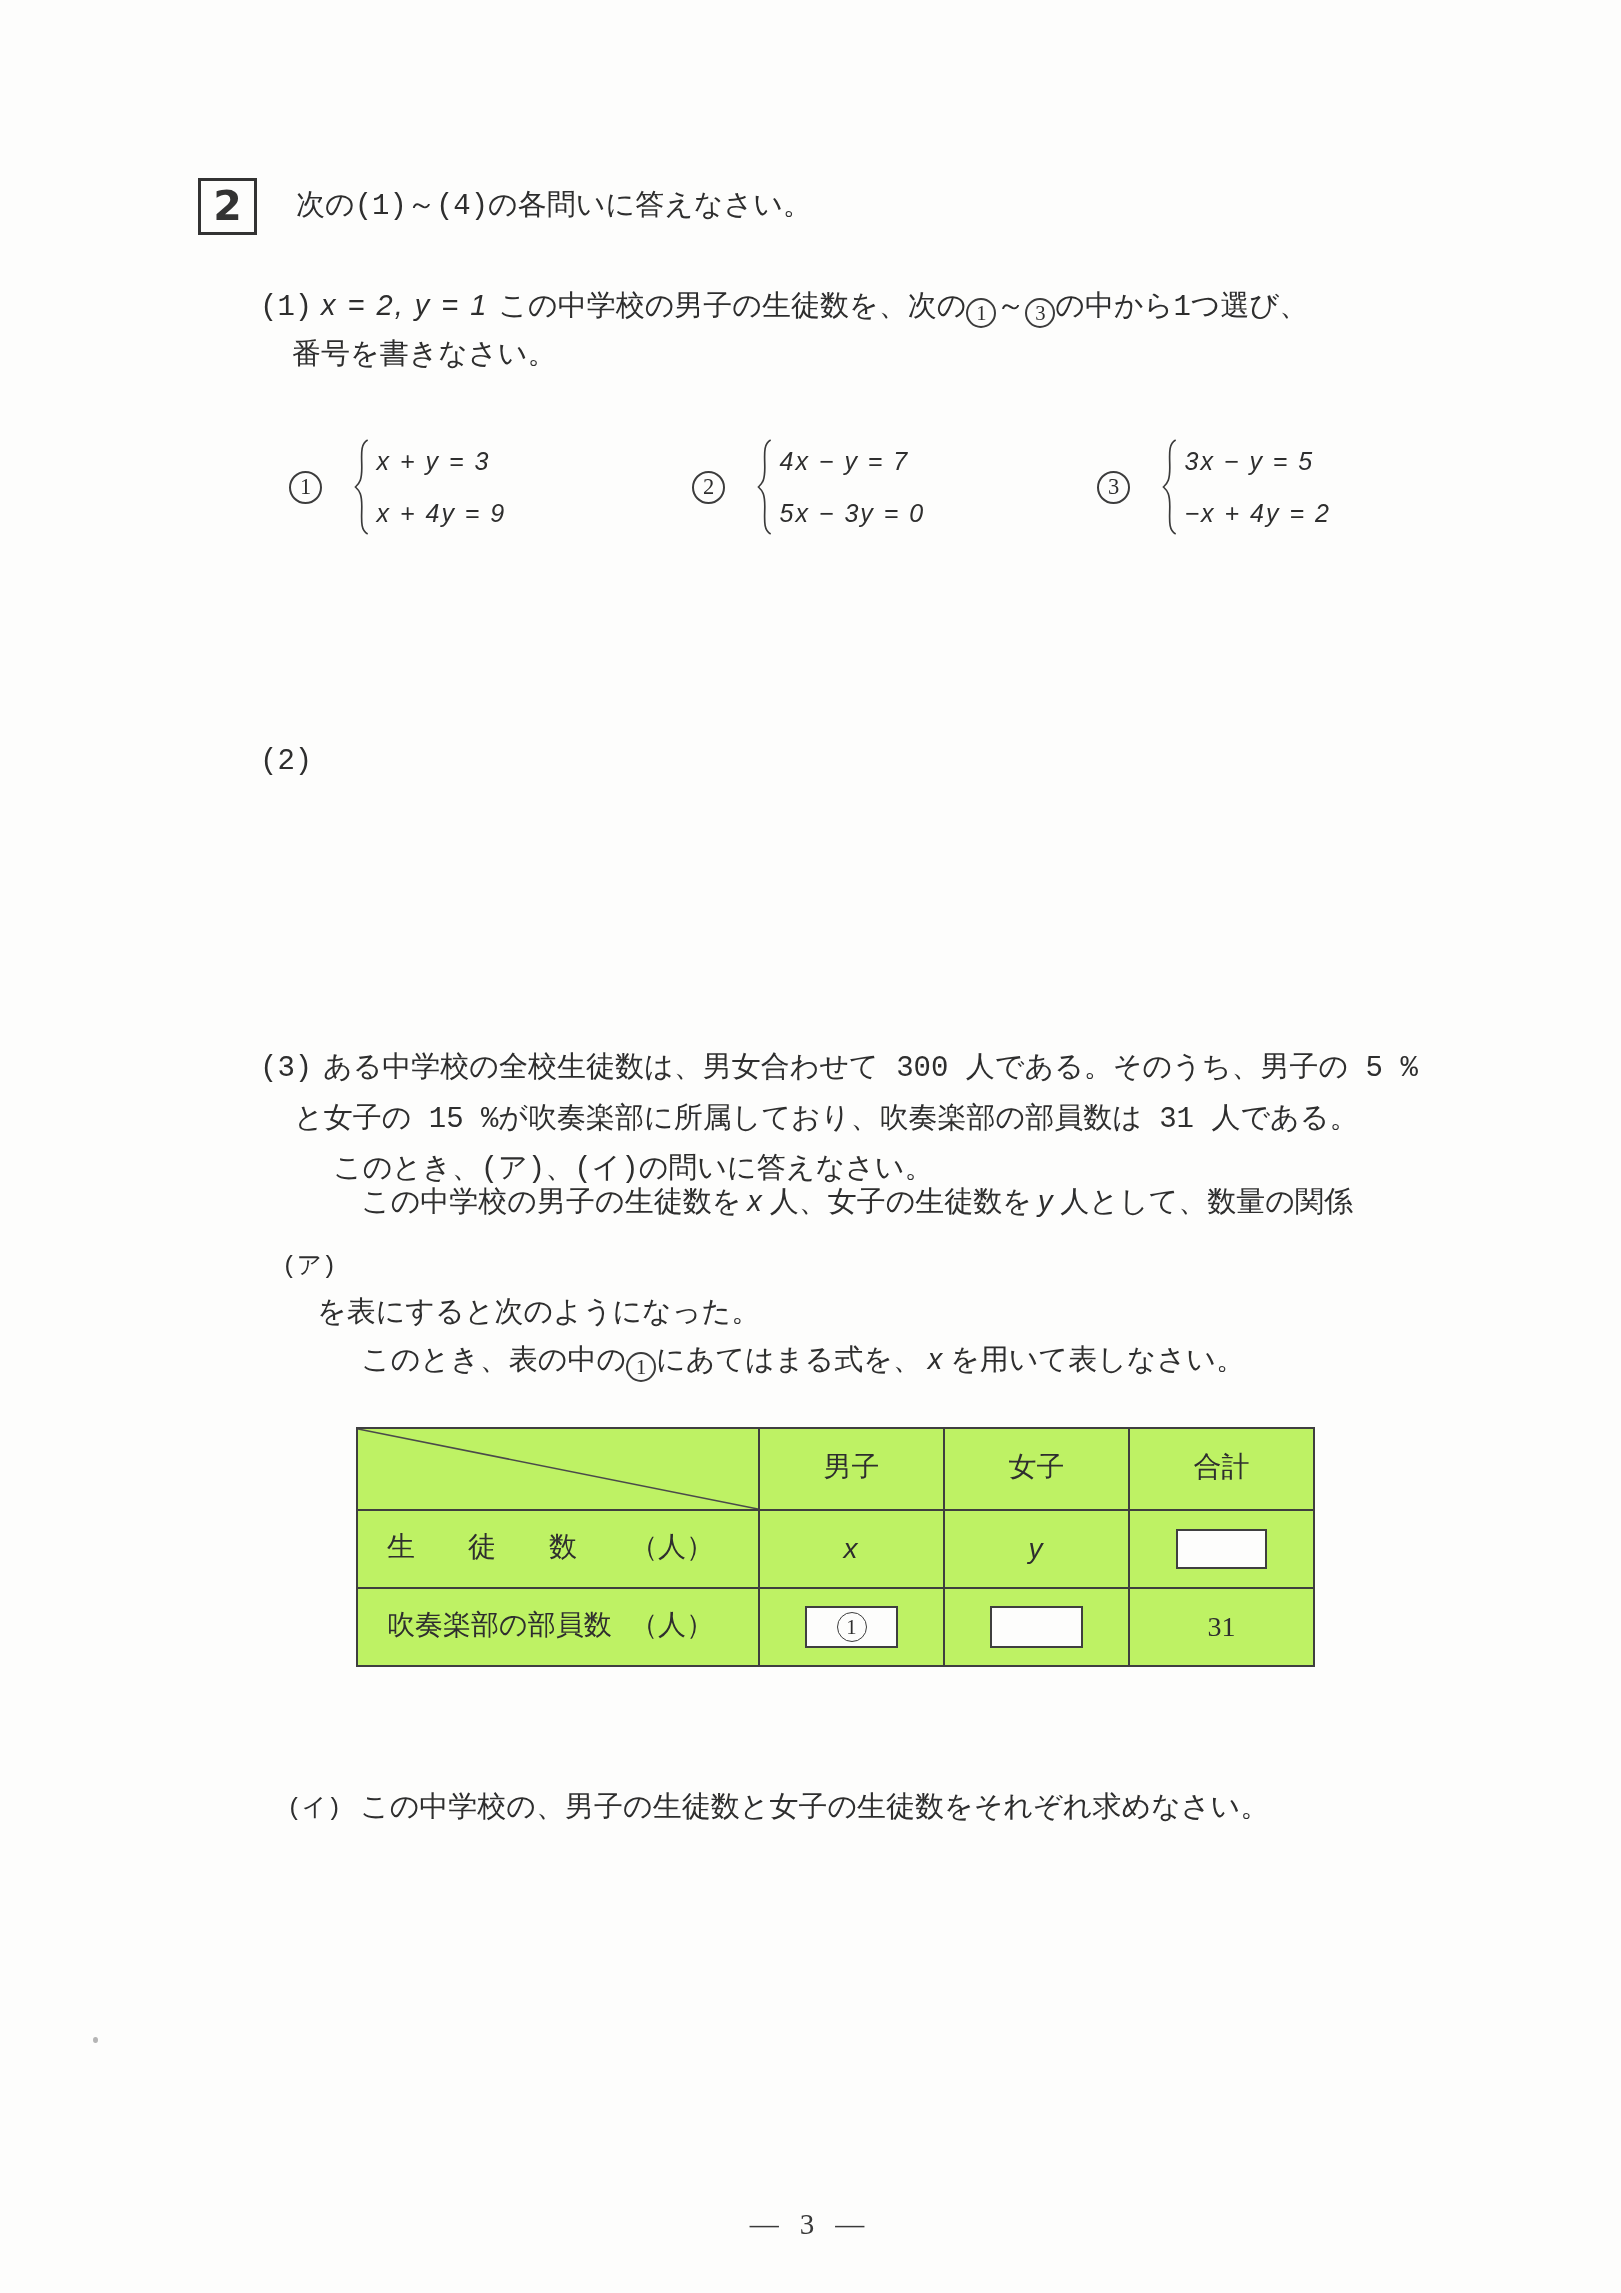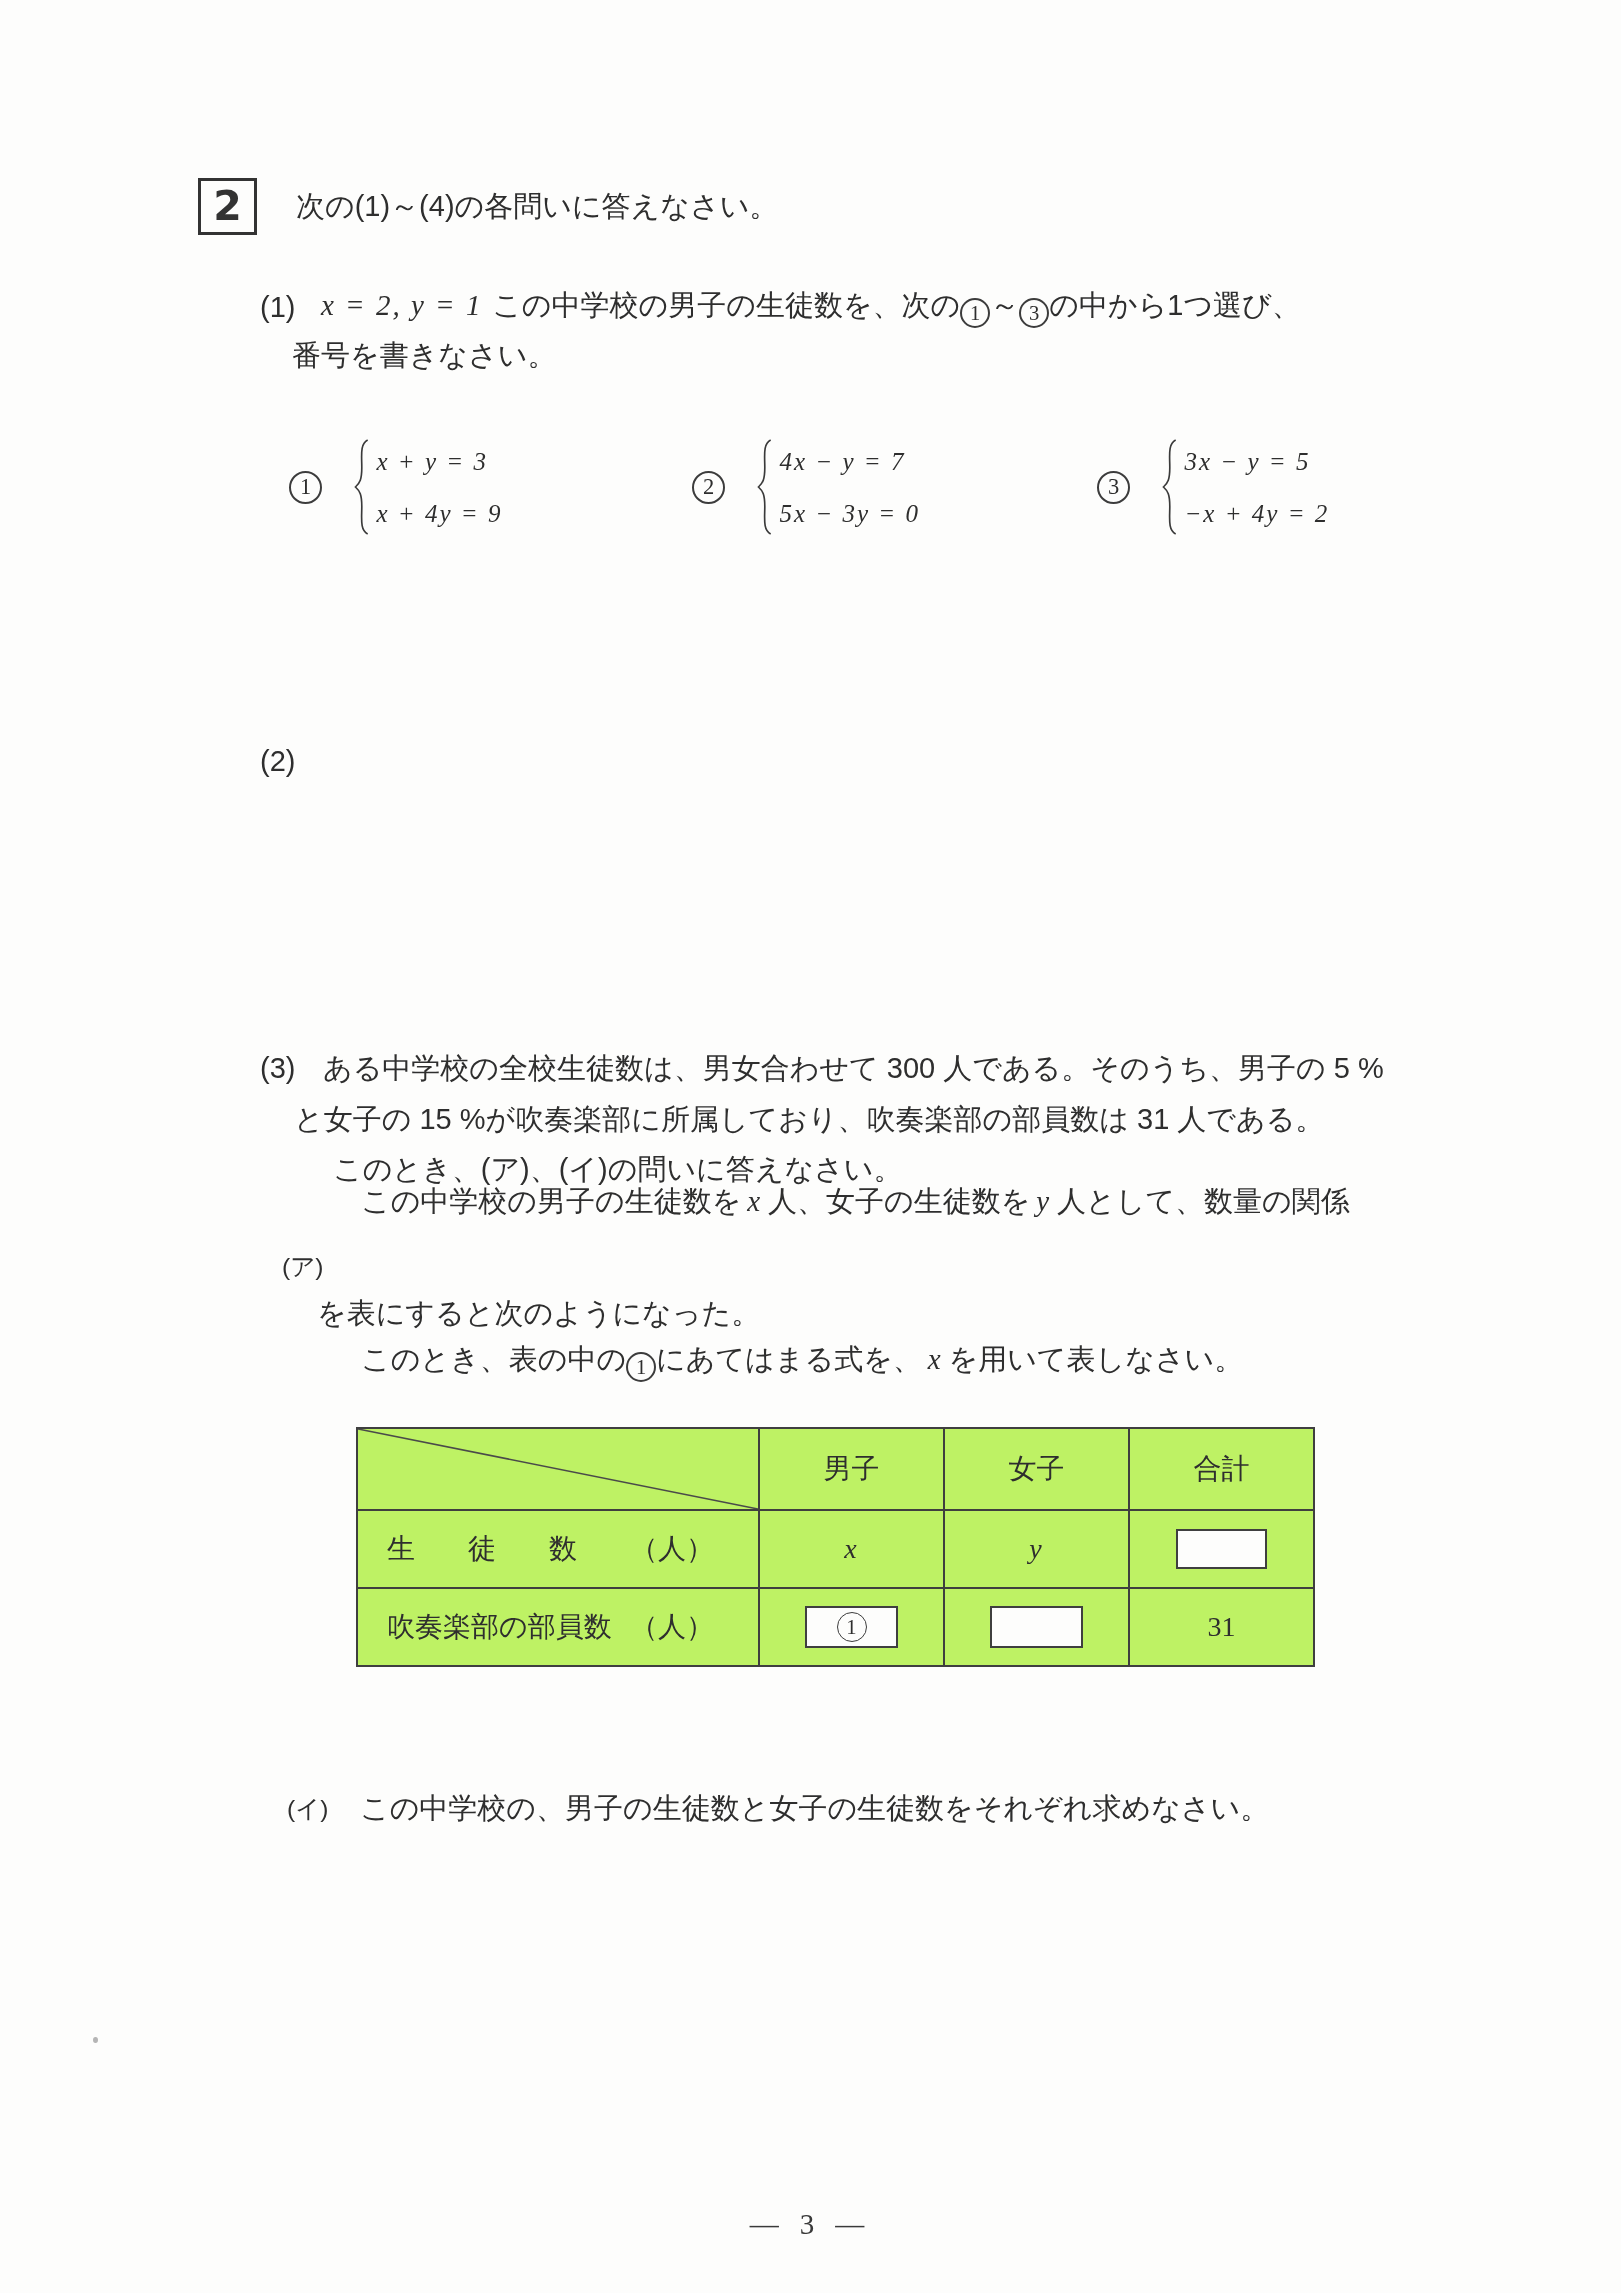--- a/index.html
+++ b/index.html
@@ -8,23 +8,23 @@
     width:1621px;height:2294px;
     margin:0 auto;
     background:#fdfdfc;
     color:#2e2e2e;
     font-family:"Liberation Serif","DejaVu Serif",serif;
     font-size:29px;
     line-height:1;
     overflow:hidden;
   }
   .abs{position:absolute;white-space:nowrap;}
-  .jp{font-family:Liberation Sans, sans-serif;text-align:right;}
+  .jp{font-family:Liberation Mono, monospace;text-align:right;}
   .m{
-    font-family:Liberation Serif, serif;
+    font-family:Liberation Sans, sans-serif;
     font-style:italic;
     letter-spacing:2px;
   }
   .m.pad{margin:0 9.8px;}
   .m.padl{margin-left:5.9px;margin-right:5.9px;}
 
   
   .qbox{
     position:absolute;left:198px;top:178px;
     width:59px;height:57px;

